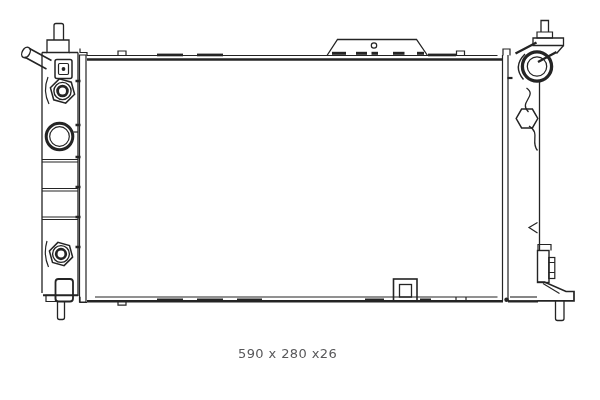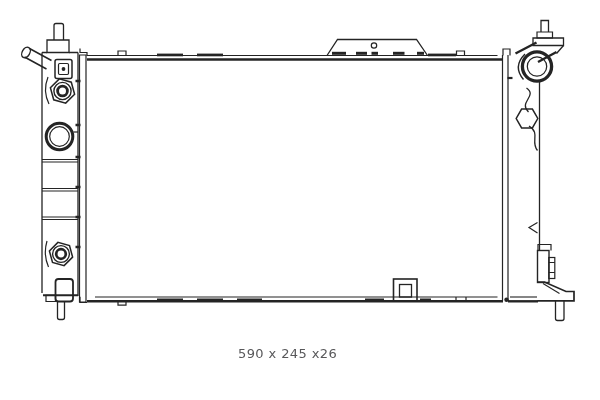--- a/index.html
+++ b/index.html
@@ -128,14 +128,14 @@
       </g>
     </g>
 
     <g>
       <rect stroke-width="1.6" x="393.5" y="279" width="23.5" height="22"></rect>
       <rect stroke-width="1.3" x="399.5" y="284.5" width="12" height="12.5"></rect>
     </g>
 
   </svg>
 
-  <div class="caption">590 x 245 x26</div>
+  <div class="caption">590 x 280 x26</div>
 </div>
 
 </body></html>

